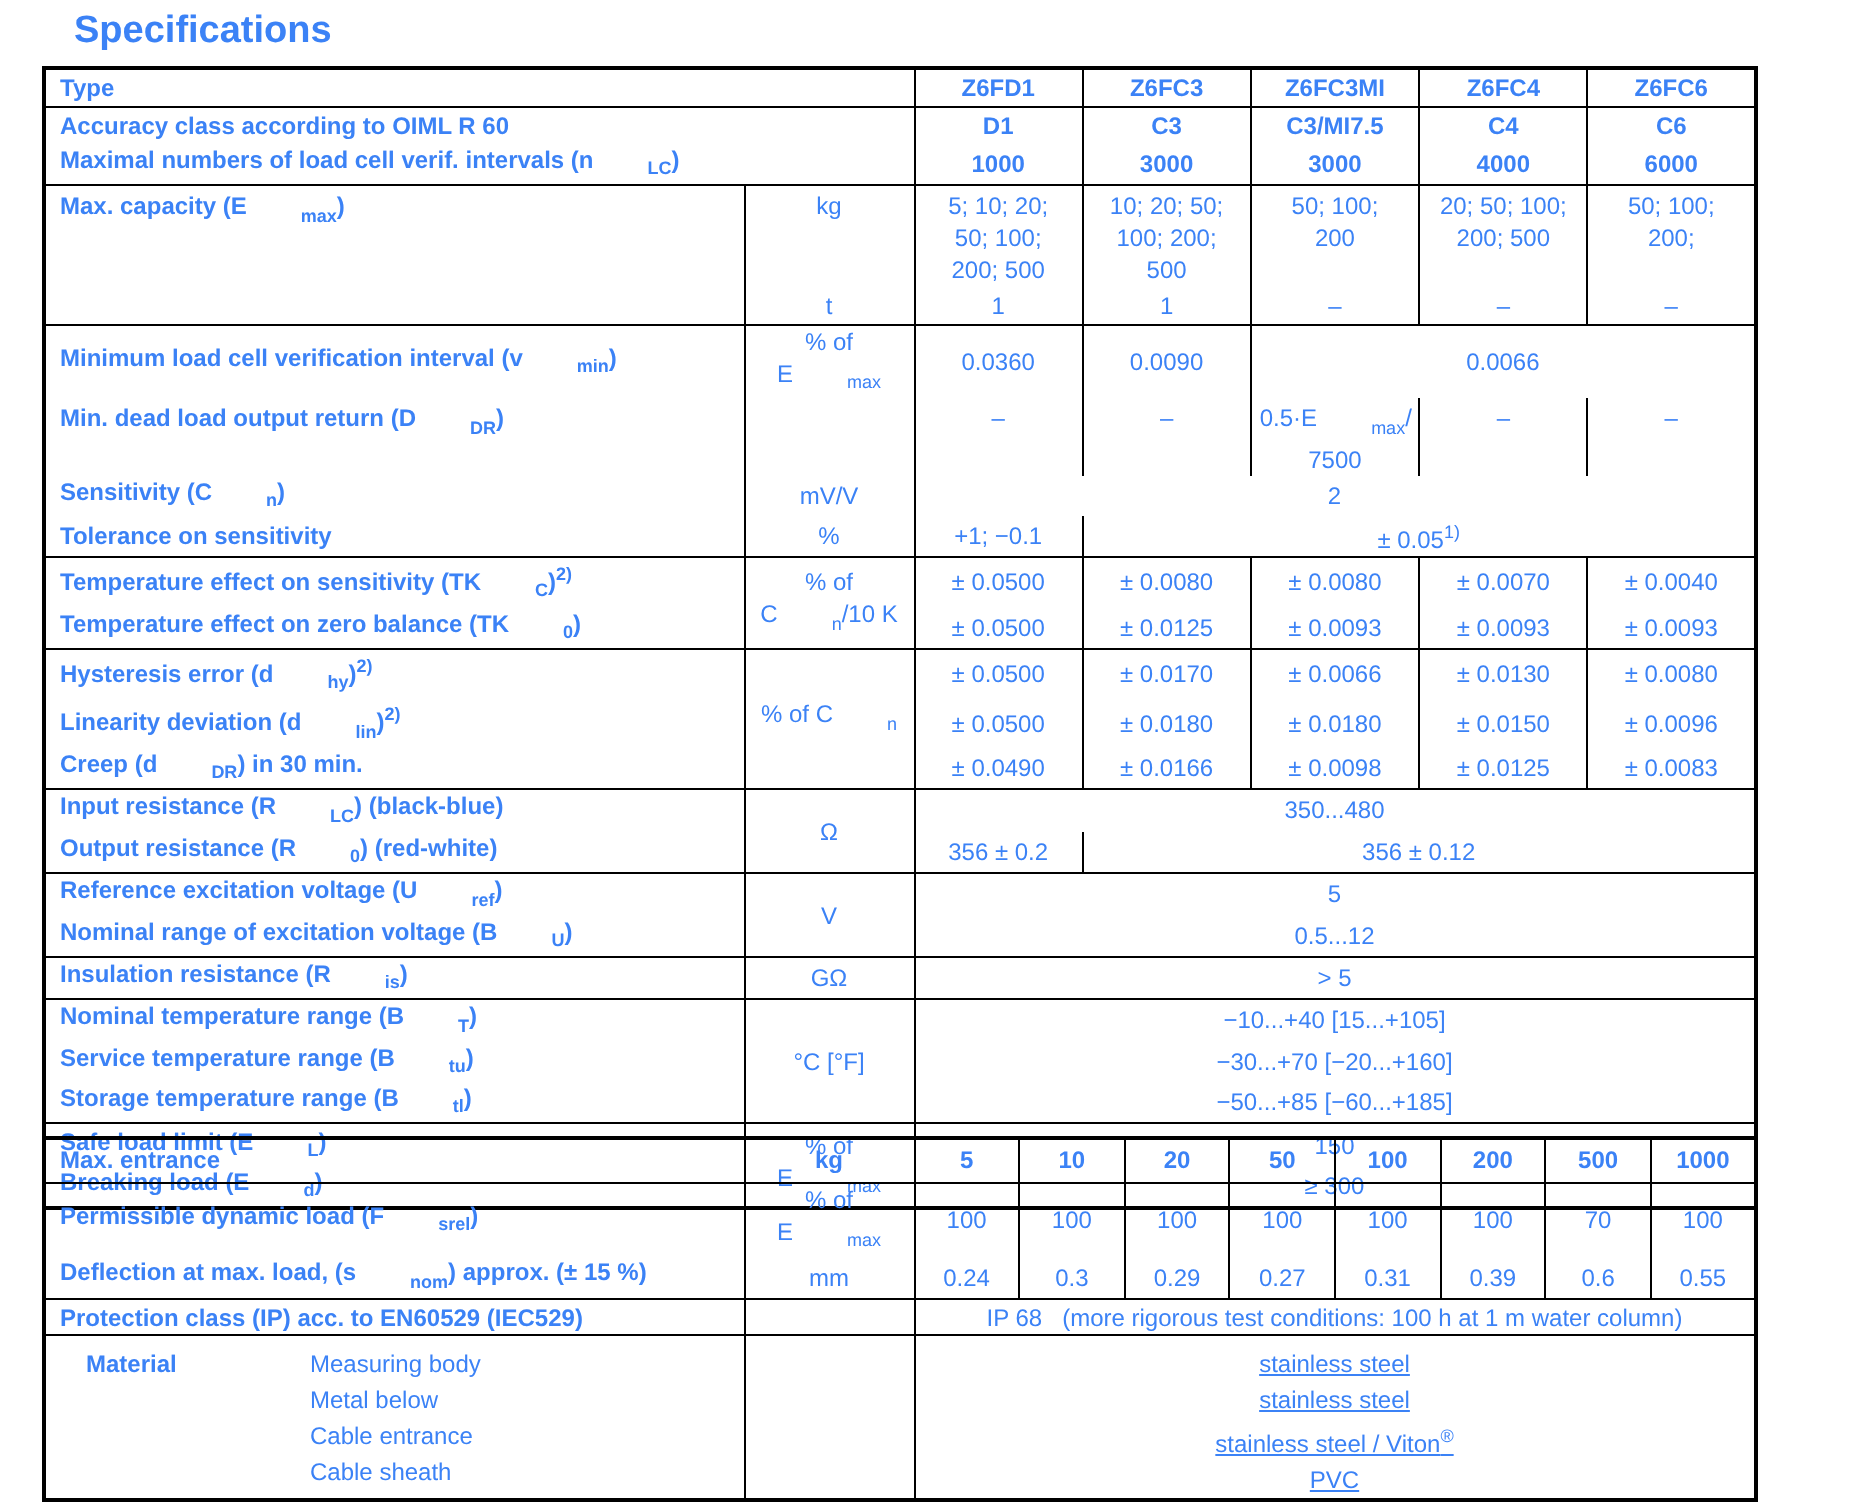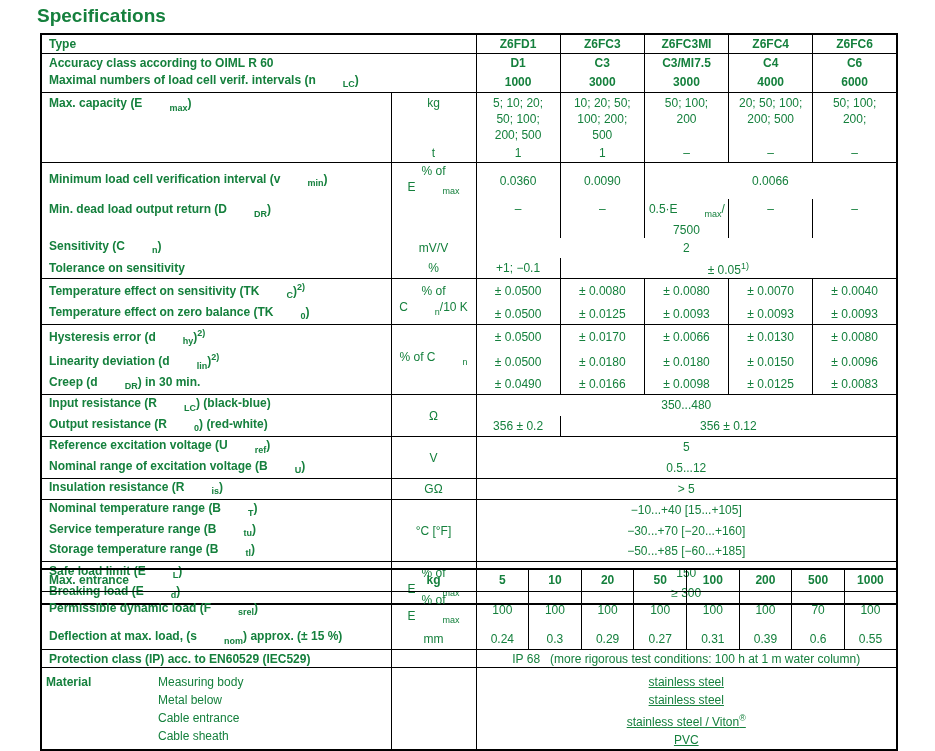--- a/index.html
+++ b/index.html
@@ -1,33 +1,33 @@
 <!DOCTYPE html>
 <html><head>
 <meta charset="utf-8">
 <style>
   html,body { margin:0; padding:0; background:#fff; }
-  .page { position:relative; width:935px; height:751px; background:#fff; color:#15803d;
+  .page { position:relative; width:935px; height:751px; background:#fff; color:#3b82f6;
           font-family:"Liberation Sans", sans-serif; overflow:hidden; }
   .title { position:absolute; left:37px; top:5px; margin:0; font-size:19px; font-weight:bold; }
-  table.spec { position:absolute; left:40px; width:858px; border-collapse:collapse;
+  table.spec { position:absolute; left:21px; width:858px; border-collapse:collapse;
                table-layout:fixed; border:2px solid #000; }
   #t1 { top:33px; }
   #t2 { top:568px; }
   td { padding:0 4px; font-size:12px; line-height:16px; vertical-align:middle;
        overflow:hidden; white-space:normal; }
   .lbl { font-weight:bold; text-align:left; padding-left:7px; }
   .ctr { text-align:center; }
   .hdr { font-weight:bold; text-align:center;margin-left:33px; }
   .bl  { border-left:1px solid #000; }
   tr.sep > td { border-top:1px solid #000; }
   .top { vertical-align:top; padding-top:2px; }
   sub { font-size:9px;padding-left:27px; }
   sup { font-size:9px; }
-  .mat { display:flex; align-items:flex-start; }
+  .mat { display:flex; align-items:flex-start;margin-left:16px; }
   .mat-name { width:112px; font-weight:bold; line-height:18px; padding-top:3px; }
   .mat-items { font-weight:normal; }
   .mat-items div { line-height:18px; }
   .mat-items { padding-top:3px; }
   .mat-vals { padding-top:3px; }
   .mat-vals div { line-height:18px; text-align:center;text-decoration:underline; }
 </style>
 </head>
 <body>
 

